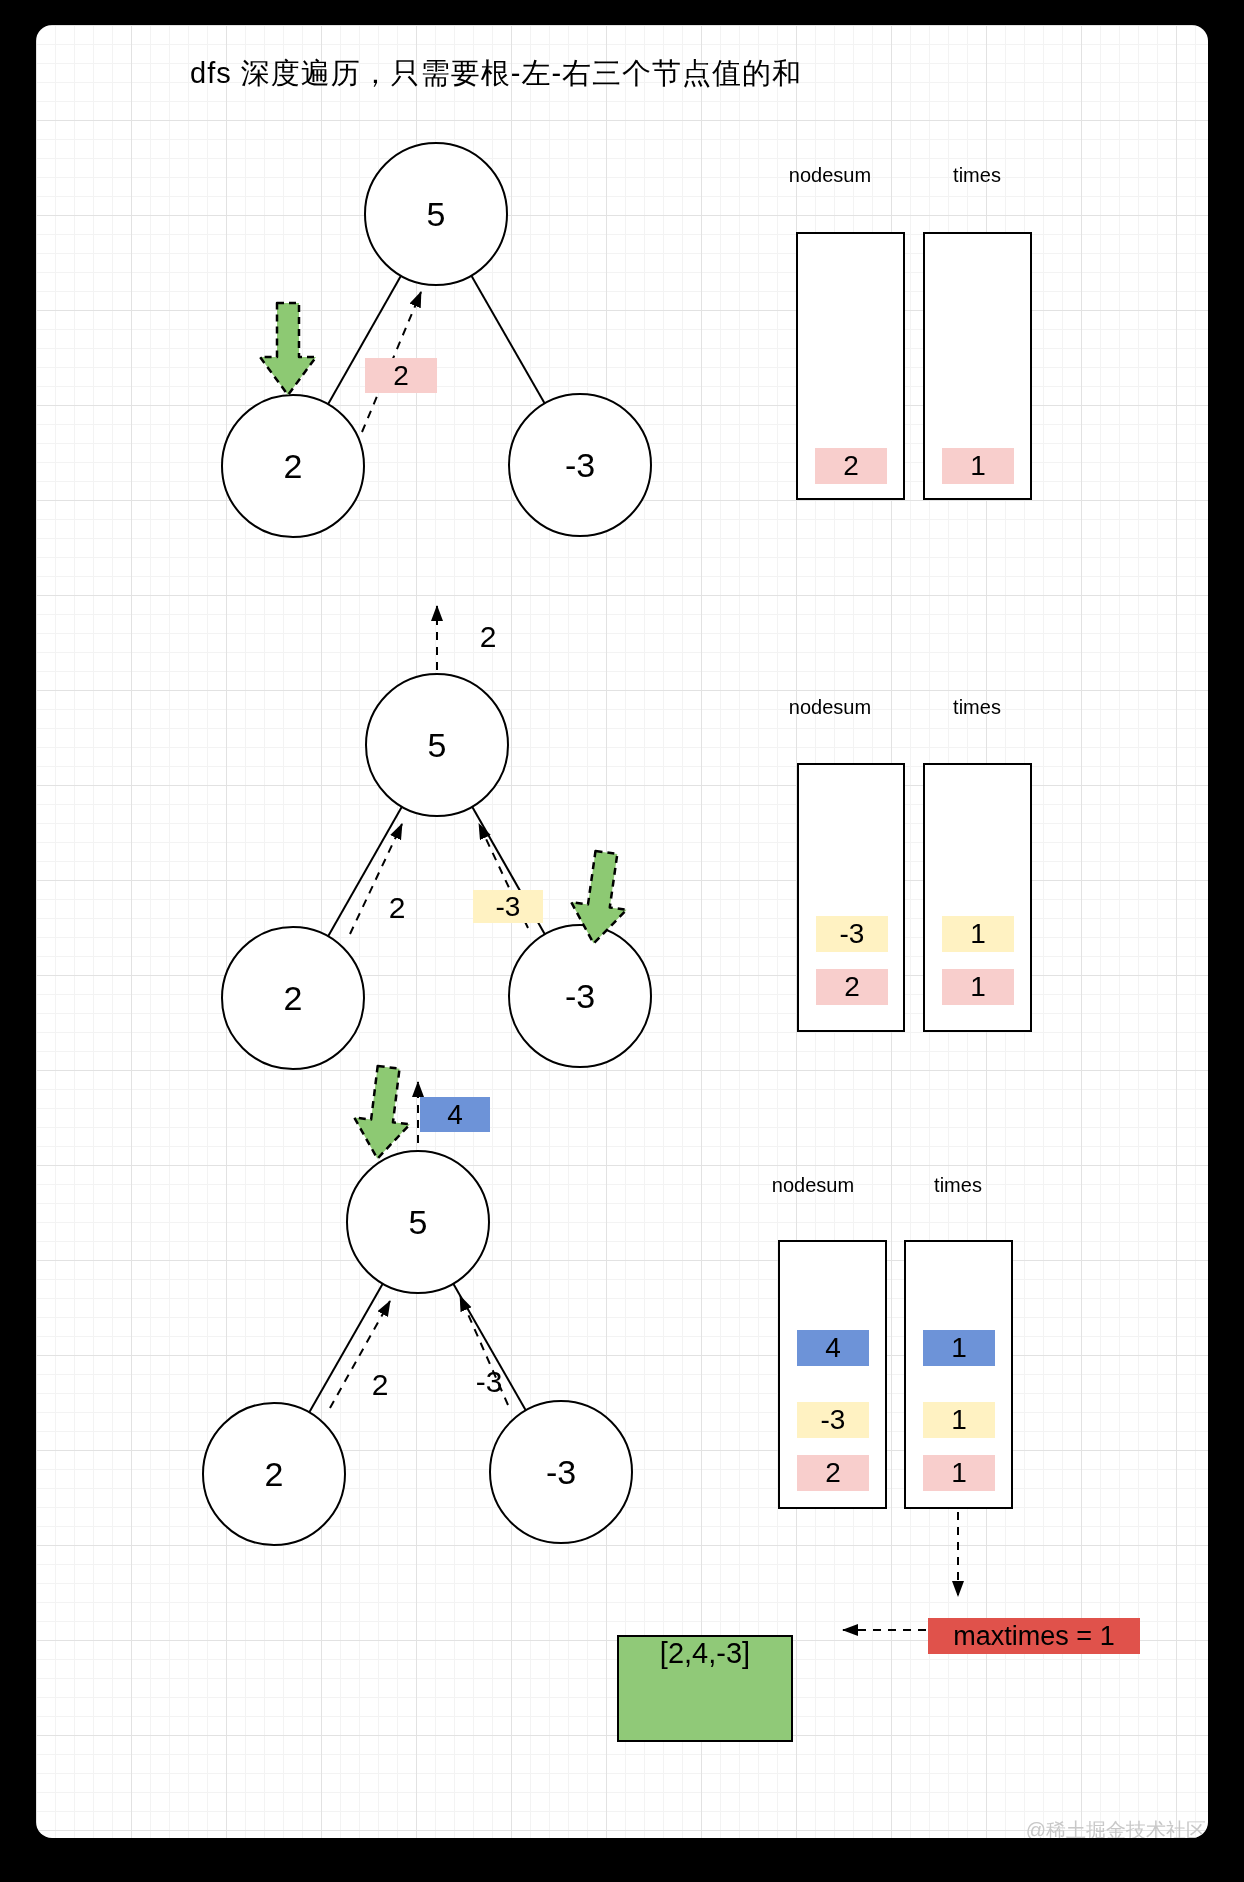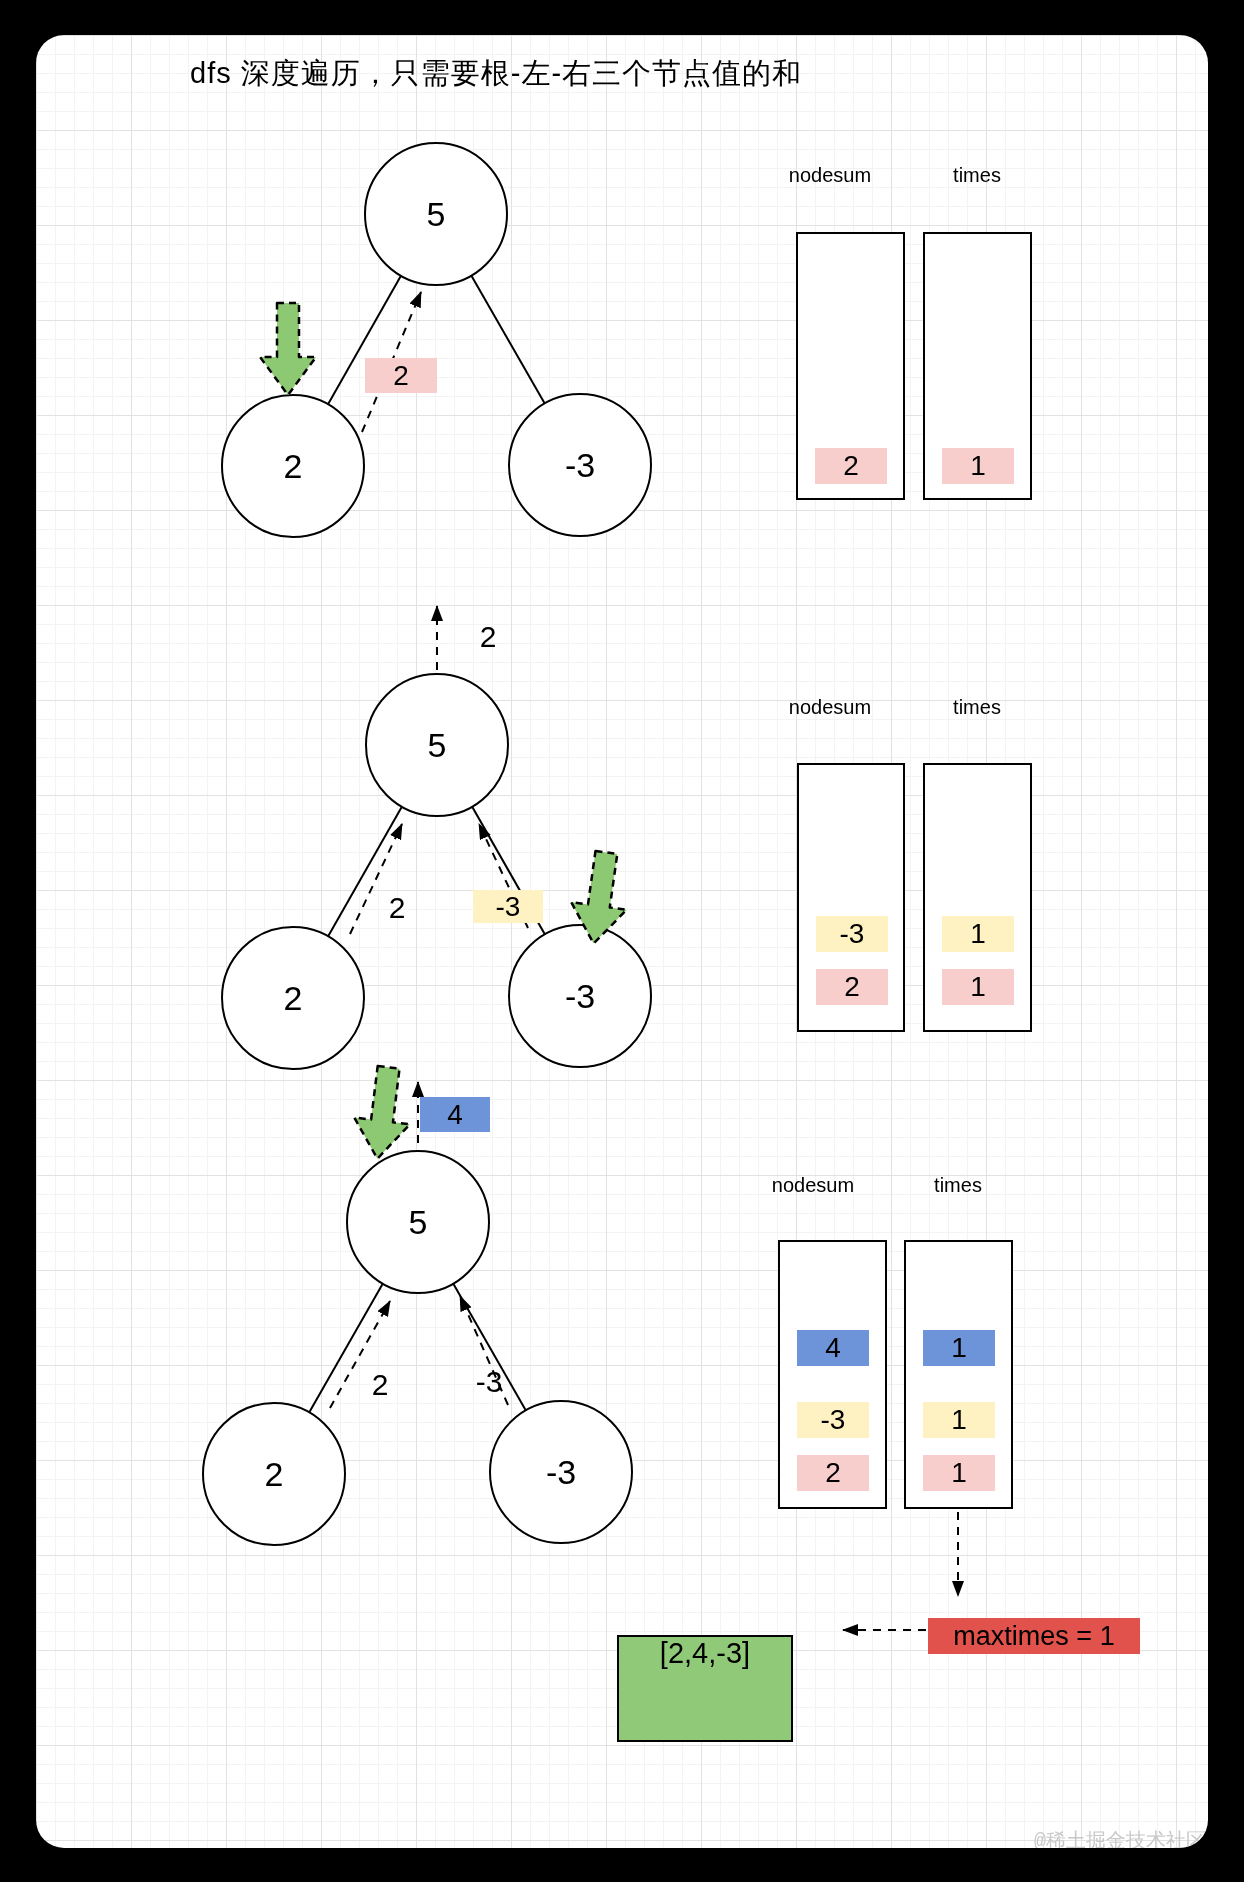--- a/index.html
+++ b/index.html
@@ -1,26 +1,25 @@
 <!DOCTYPE html>
 <html><head>
 <meta charset="utf-8">
 <style>
   html,body{margin:0;padding:0;background:#000;}
   body{width:1244px;height:1882px;position:relative;font-family:"Liberation Sans",sans-serif;color:#000;}
   .page{
-    position:absolute;left:36px;top:35px;width:1172px;height:1813px;
-    background-color:#fff;border-radius:28px;overflow:hidden;
+    position:absolute;left:36px;top:25px;width:1172px;height:1813px;
+    background-color:#fff;border-radius:16px;overflow:hidden;
     background-image:
       linear-gradient(#e2e2e2 1px, transparent 1px),
       linear-gradient(90deg, #e2e2e2 1px, transparent 1px),
       linear-gradient(#f3f3f3 1px, transparent 1px),
       linear-gradient(90deg, #f3f3f3 1px, transparent 1px);
     background-size:95px 95px,95px 95px,19px 19px,19px 19px;
-    font-family:Liberation Mono, monospace;
   }
   .layer{position:absolute;left:0;top:0;width:1244px;height:1882px;pointer-events:none;}
   .title{position:absolute;left:190px;top:54px;font-size:29px;letter-spacing:1px;}
   .circle{
     position:absolute;width:144px;height:144px;border:2px solid #000;border-radius:50%;
     background:#fff;display:flex;align-items:center;justify-content:center;
     font-size:34px;box-sizing:border-box;z-index:2;
   }
   .stackrect{position:absolute;background:#fff;border:2px solid #000;box-sizing:border-box;z-index:2;}
   .cell{

